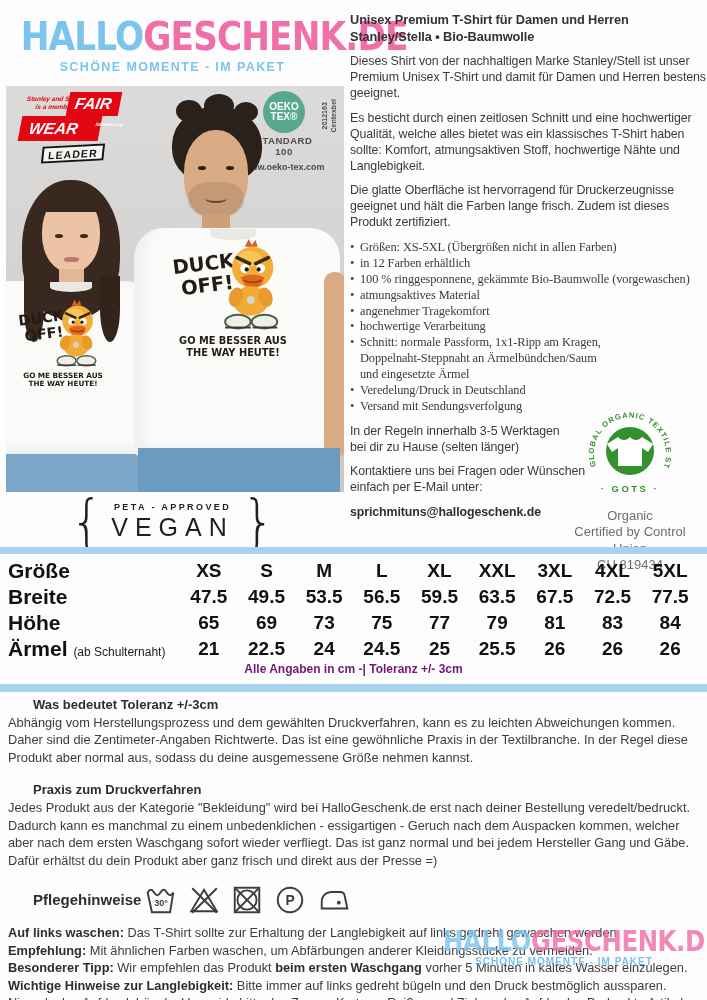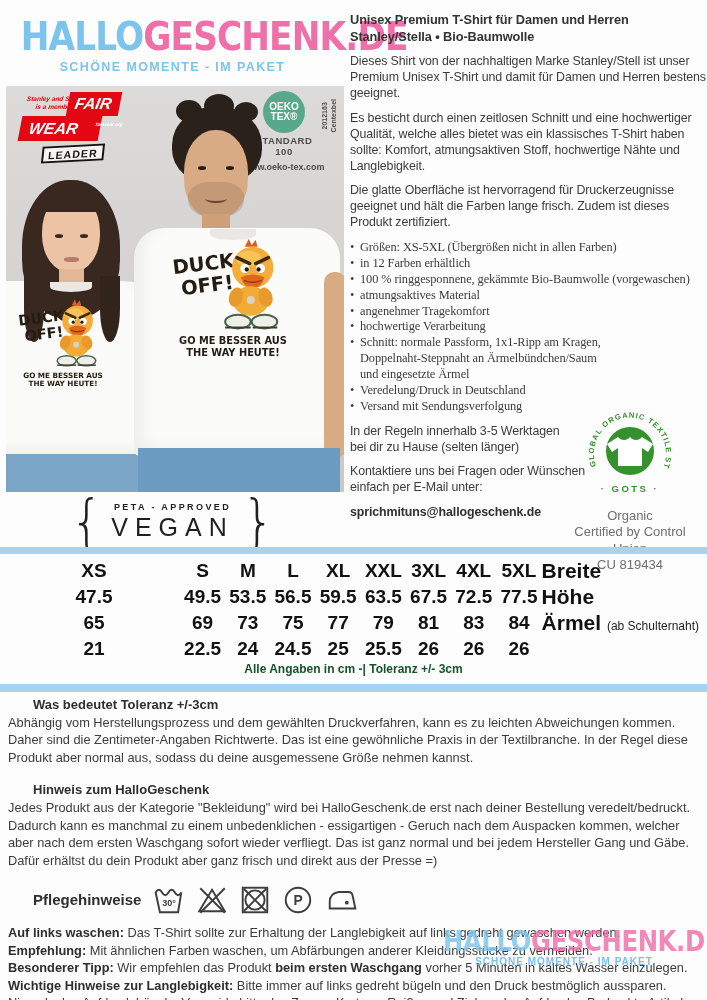--- a/index.html
+++ b/index.html
@@ -115,27 +115,27 @@
   .bar2 { top:684px; height:8px; }
 
   
   .size-table { position:absolute; left:8px; top:558px; width:691px;
                 display:grid; grid-template-columns:172px repeat(9,1fr); grid-auto-rows:26px;
                 align-items:center; color:#111; }
   .st-label { font-size:21px; font-weight:bold; white-space:nowrap; }
   .st-sub { font-size:12px; font-weight:normal; color:#222; }
   .st-cell { font-size:19px; font-weight:bold; text-align:center; }
   .st-foot { position:absolute; left:0; top:662px; width:707px; text-align:center;
-             font-size:12px; font-weight:bold; color:#14532d; }
+             font-size:12px; font-weight:bold; color:#701a75; }
 
   
   .lower { position:absolute; left:8px; top:696px; width:692px; font-size:12.8px; line-height:1.37; color:#3c3c3c; }
   .lower h3 { font-size:13px; color:#2e2e2e;margin-left:25px; }
   .lower .sec { margin-bottom:15px; }
-  .care-head { display:flex; align-items:center; gap:11px; margin:2px 0 8px 0; }
+  .care-head { display:flex; align-items:center; gap:3px; margin:2px 0 8px 0; }
   .care-head h3 { font-size:15px; }
   .care-icons { display:flex; align-items:center; gap:9px; }
   .care-icons svg { display:block; }
   .care-line b { color:#2e2e2e; }
 
   
   .watermark { position:absolute; left:420px; top:924px; width:288px; text-align:center;
                opacity:.82; pointer-events:none; }
   .wm-logo { font-family:"DejaVu Sans", sans-serif; font-weight:800; font-size:29px;
              letter-spacing:-.5px; transform:scaleX(.84); white-space:nowrap; }
@@ -321,20 +321,21 @@
     <div class="gots-caption">
       <div>Organic</div>
       <div>Certified by Control Union</div>
       <div>CU 819434</div>
     </div>
   </div>
 
   <div class="bar bar1"></div>
 
   <div class="size-table">
+    <div class="st-label">Größe</div>
     <div class="st-cell">XS</div>
     <div class="st-cell">S</div>
     <div class="st-cell">M</div>
     <div class="st-cell">L</div>
     <div class="st-cell">XL</div>
     <div class="st-cell">XXL</div>
     <div class="st-cell">3XL</div>
     <div class="st-cell">4XL</div>
     <div class="st-cell">5XL</div>
 
@@ -377,21 +378,21 @@
   <div class="st-foot">Alle Angaben in cm -| Toleranz +/- 3cm</div>
 
   <div class="bar bar2"></div>
 
   <section class="lower">
     <div class="sec">
       <h3>Was bedeutet Toleranz +/-3cm</h3>
       <div>Abhängig vom Herstellungsprozess und dem gewählten Druckverfahren, kann es zu leichten Abweichungen kommen. Daher sind die Zentimeter-Angaben Richtwerte. Das ist eine gewöhnliche Praxis in der Textilbranche. In der Regel diese Produkt aber normal aus, sodass du deine ausgemessene Größe nehmen kannst.</div>
     </div>
     <div class="sec">
-      <h3>Hinweis zum HalloGeschenk</h3>
+      <h3>Praxis zum Druckverfahren</h3>
       <div>Jedes Produkt aus der Kategorie "Bekleidung" wird bei HalloGeschenk.de erst nach deiner Bestellung veredelt/bedruckt. Dadurch kann es manchmal zu einem unbedenklichen - essigartigen - Geruch nach dem Auspacken kommen, welcher aber nach dem ersten Waschgang sofort wieder verfliegt. Das ist ganz normal und bei jedem Hersteller Gang und Gäbe. Dafür erhältst du dein Produkt aber ganz frisch und direkt aus der Presse =)</div>
     </div>
 
     <div class="care-head">
       <h3>Pflegehinweise</h3>
       <div class="care-icons">
         <svg width="34" height="32" viewBox="0 0 30 30">
           <path d="M2.5 8 C4.5 4.5, 6.5 4.5, 8.5 8 C10.5 11.5, 12.5 11.5, 14.5 8 C16.5 4.5, 18.5 4.5, 20.5 8 C22.5 11.5, 24.5 11.5, 26.5 8 L23.5 26.5 H6.5 Z" fill="none" stroke="#3d3d3d" stroke-width="1.8"></path>
           <text x="15" y="21" font-size="8.5" font-weight="bold" fill="#3d3d3d" text-anchor="middle" font-family="Liberation Sans, sans-serif">30°</text>
         </svg>

